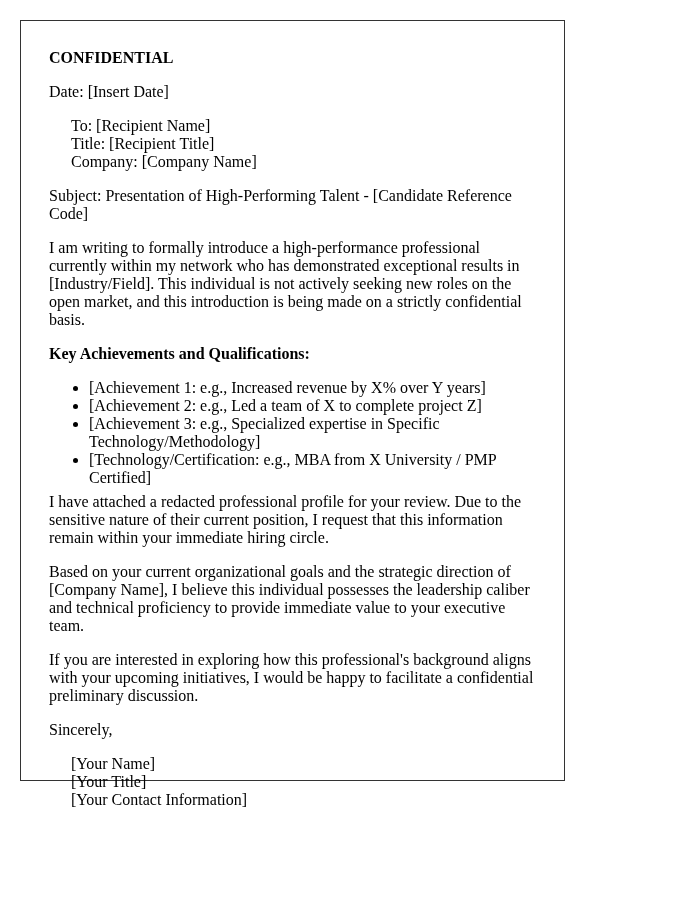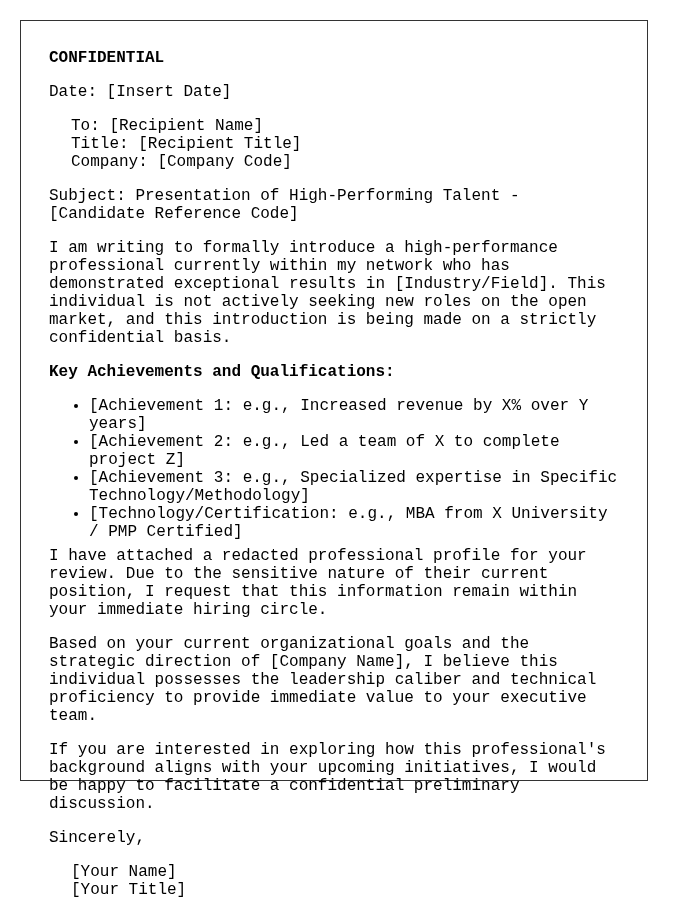--- a/index.html
+++ b/index.html
@@ -1,33 +1,33 @@
 <!DOCTYPE html>
 <html><head>
 <meta charset="utf-8">
 <style>
   html, body { margin: 0; padding: 0; background: #ffffff; }
   body { width: 700px; height: 900px; position: relative; font-family: "Liberation Serif", serif; color: #000; font-size: 16px; line-height: 18px; }
-  .letter { position: absolute; left: 20px; top: 20px; width: 628px; height: 761px; box-sizing: border-box; border: 1px solid #333; padding: 28px 28px 0 28px; font-family: Liberation Mono, monospace; }
+  .letter { position: absolute; left: 20px; top: 20px; width: 545px; height: 761px; box-sizing: border-box; border: 1px solid #333; padding: 28px 28px 0 28px; }
   .letter p { margin: 0 0 16px 0; }
   .bold { font-weight: bold; }
   .block-line { display: block; margin-left: 22px; }
   ul { margin: 0 0 6px 0; padding-left: 40px; }
   li { margin: 0; }
 </style>
 </head>
 <body>
 
 <div class="letter">
   <p class="bold">CONFIDENTIAL</p>
   <p>Date: [Insert Date]</p>
   <p>
     <span class="block-line">To: [Recipient Name]</span>
     <span class="block-line">Title: [Recipient Title]</span>
-    <span class="block-line">Company: [Company Code]</span>
+    <span class="block-line">Company: [Company Name]</span>
   </p>
   <p>Subject: Presentation of High-Performing Talent - [Candidate Reference Code]</p>
   <p>I am writing to formally introduce a high-performance professional currently within my network who has demonstrated exceptional results in [Industry/Field]. This individual is not actively seeking new roles on the open market, and this introduction is being made on a strictly confidential basis.</p>
   <p class="bold">Key Achievements and Qualifications:</p>
   <ul>
     <li>[Achievement 1: e.g., Increased revenue by X% over Y years]</li>
     <li>[Achievement 2: e.g., Led a team of X to complete project Z]</li>
     <li>[Achievement 3: e.g., Specialized expertise in Specific Technology/Methodology]</li>
     <li>[Technology/Certification: e.g., MBA from X University / PMP Certified]</li>
   </ul>

